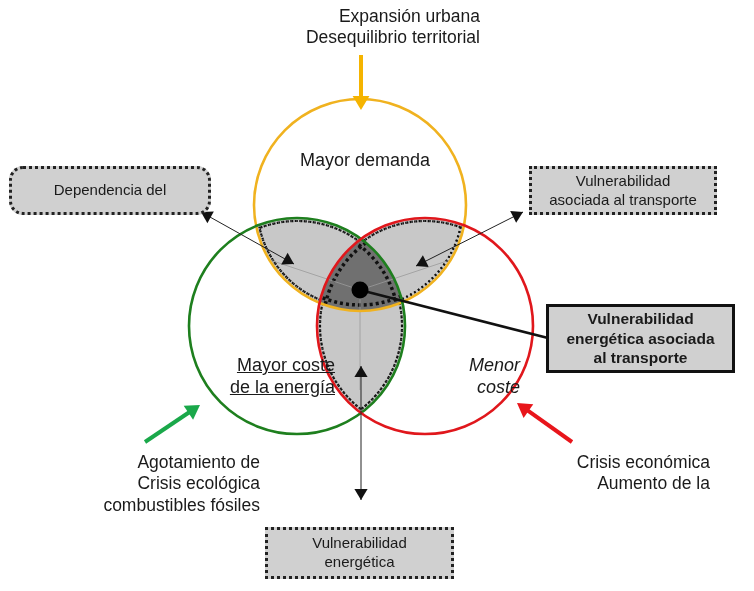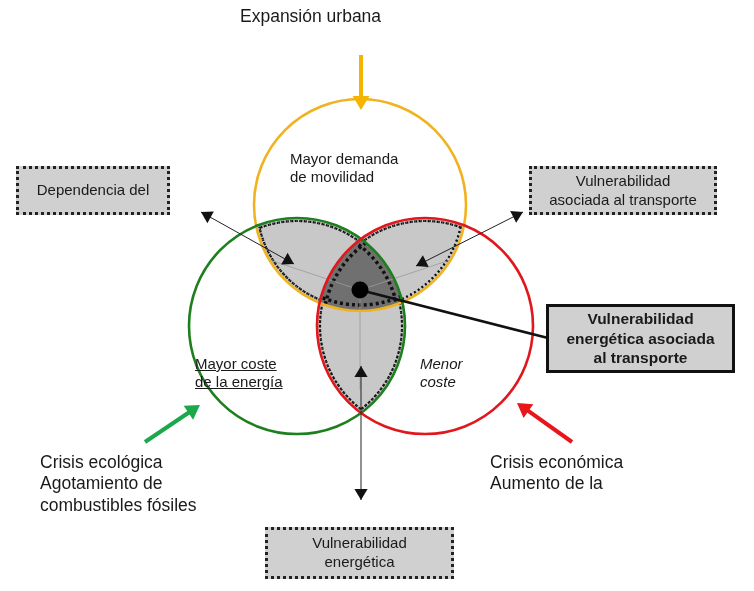--- a/index.html
+++ b/index.html
@@ -1,20 +1,20 @@
 <!DOCTYPE html>
 <html><head>
 <meta charset="utf-8">
 <style>
   html, body { margin: 0; padding: 0; background: #ffffff; }
   body { width: 754px; height: 591px; position: relative; overflow: hidden; font-family: "Liberation Sans", sans-serif; }
   #diagram { position: absolute; left: 0; top: 0; }
-  .lbl { position: absolute; text-align: left; color: #1a1a1a; line-height: 1.22; }
+  .lbl { position: absolute; text-align: right; color: #1a1a1a; line-height: 1.22; }
   .big { font-size: 17.5px; }
-  .mid { font-size: 15px; }
+  .mid { font-size: 18px; }
   .box { position: absolute; background: #d0d0d0; border: 3px dotted #222; box-sizing: border-box; display: flex; align-items: center; justify-content: center; text-align: center; font-size: 15px; line-height: 1.25; color: #1a1a1a; }
   .box.main { border: 3px solid #111; font-weight: bold; font-size: 15.5px; }
   .line { display: block; }
 </style>
 </head>
 <body>
 
 <svg id="diagram" width="754" height="591" viewBox="0 0 754 591">
   <defs>
     <marker id="ah-black" markerWidth="10" markerHeight="10" refX="8" refY="5" orient="auto" markerUnits="userSpaceOnUse">
@@ -86,45 +86,45 @@
       <line x1="361" y1="366" x2="361" y2="500" stroke="#222" stroke-width="1"></line>
       <polygon points="361,500 367.6,489 354.4,489" fill="#111"></polygon>
       <polygon points="361,366 354.4,377 367.6,377" fill="#111"></polygon>
       <line x1="360" y1="290" x2="548" y2="338" stroke="#111" stroke-width="2.6"></line>
       <circle cx="360" cy="290" r="8.5" fill="#000"></circle>
     </g>
 </svg>
 
 <div class="lbl big" style="left:240px; top:6px; width:240px;">
   <span class="line">Expansión urbana</span>
+  <span class="line">Desequilibrio territorial</span>
 </div>
 <div class="lbl big" style="left:40px; top:452px; width:220px;">
+  <span class="line">Agotamiento de</span>
   <span class="line">Crisis ecológica</span>
-  <span class="line">Agotamiento de</span>
   <span class="line">combustibles fósiles</span>
 </div>
 <div class="lbl big" style="left:490px; top:452px; width:220px;">
   <span class="line">Crisis económica</span>
   <span class="line">Aumento de la</span>
 </div>
 
 <div class="lbl mid" style="left:290px; top:150px; width:140px;">
   <span class="line">Mayor demanda</span>
-  <span class="line">de movilidad</span>
 </div>
 <div class="lbl mid" style="left:195px; top:355px; width:140px;text-decoration:underline;">
   <span class="line">Mayor coste</span>
   <span class="line">de la energía</span>
 </div>
 <div class="lbl mid" style="left:420px; top:355px; width:100px;font-style:italic;">
   <span class="line">Menor</span>
   <span class="line">coste</span>
 </div>
 
-<div class="box" style="left:16px; top:166px; width:154px; height:49px;">
+<div class="box" style="left:9px; top:166px; width:202px; height:49px;border-radius:14px;">
   <div>
     <span class="line">Dependencia del</span>
   </div>
 </div>
 <div class="box" style="left:529px; top:166px; width:188px; height:49px;">
   <div>
     <span class="line">Vulnerabilidad</span>
     <span class="line">asociada al transporte</span>
   </div>
 </div>

